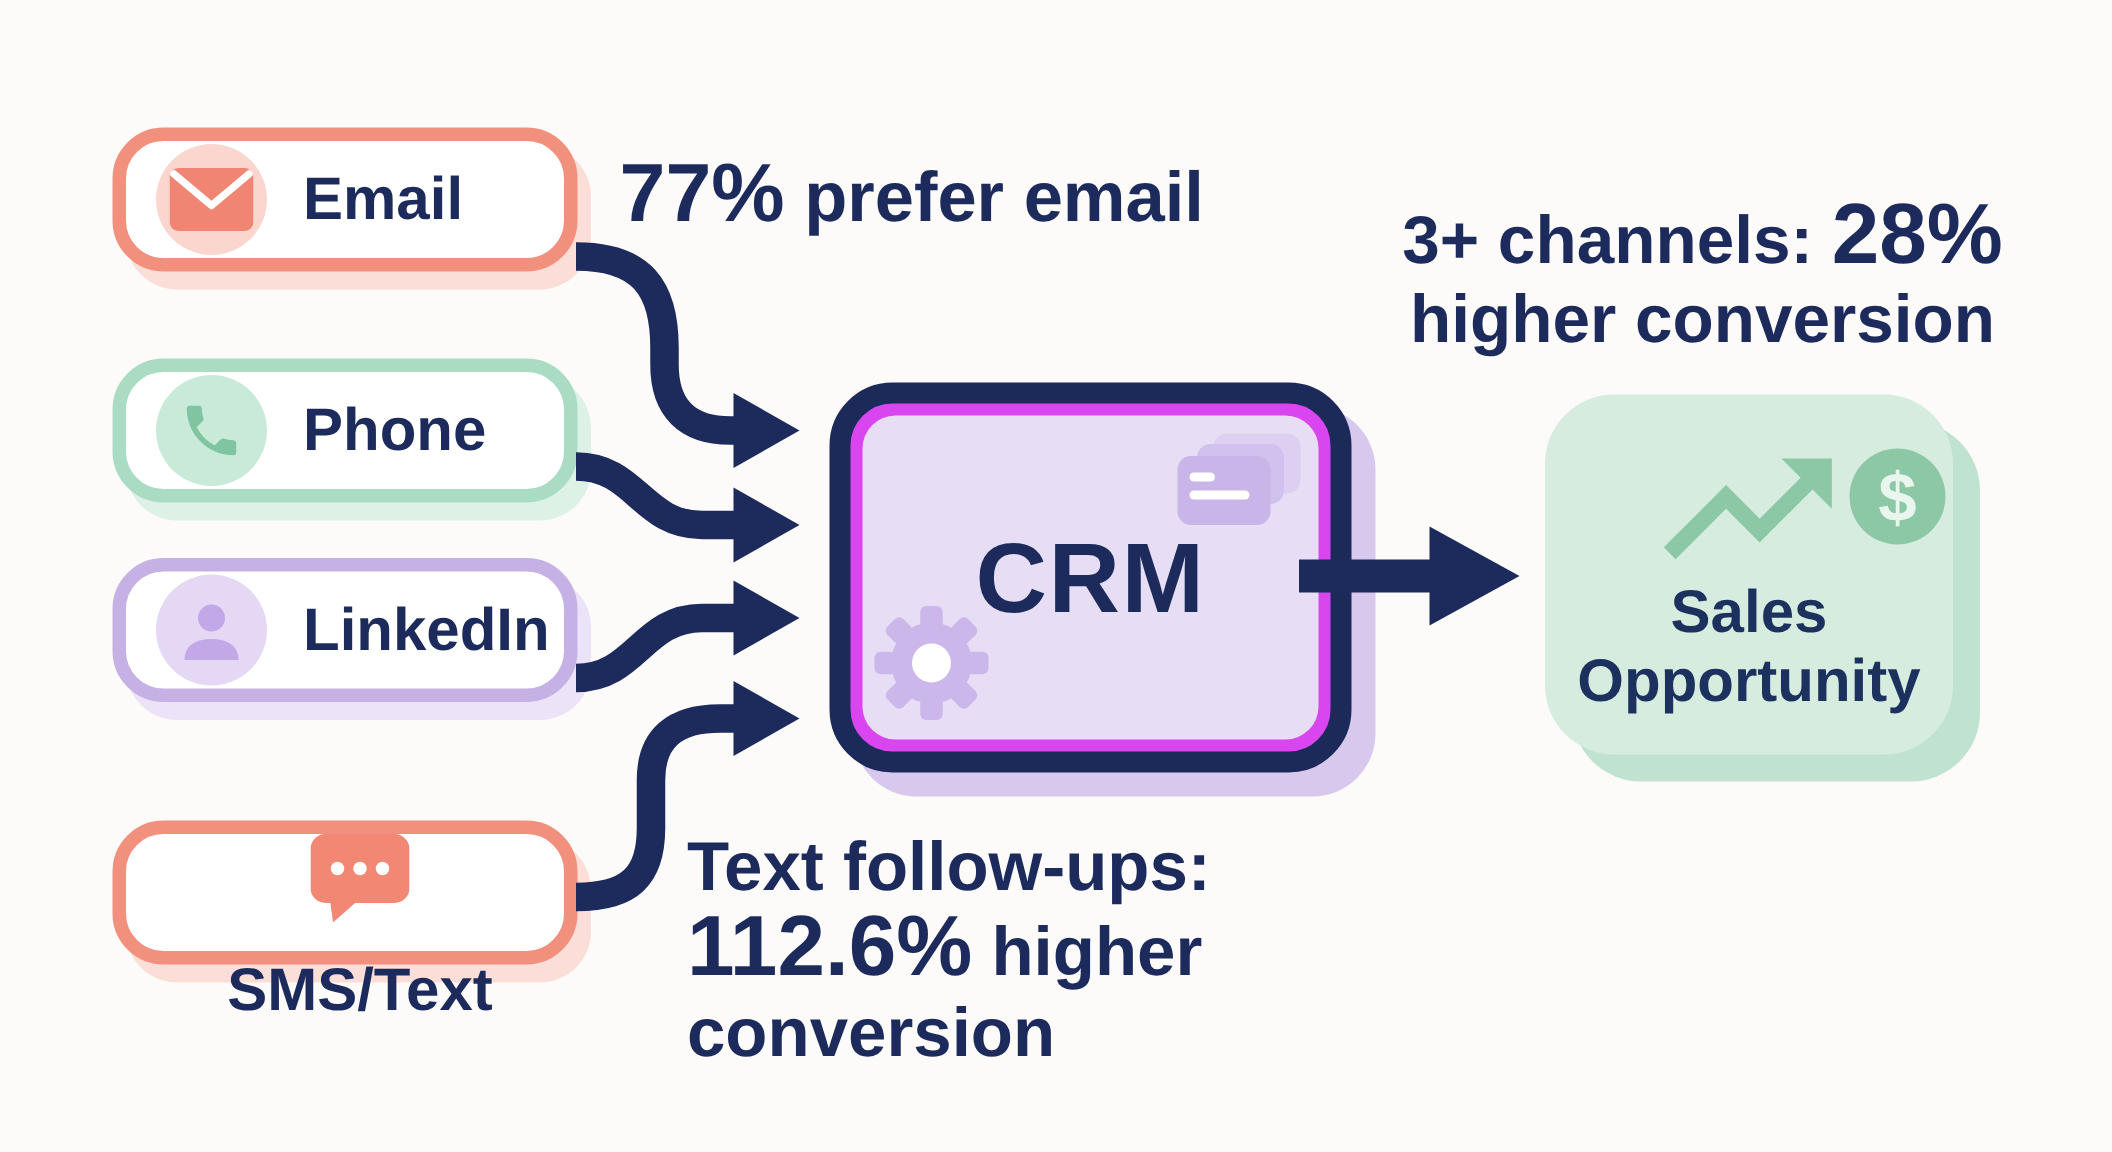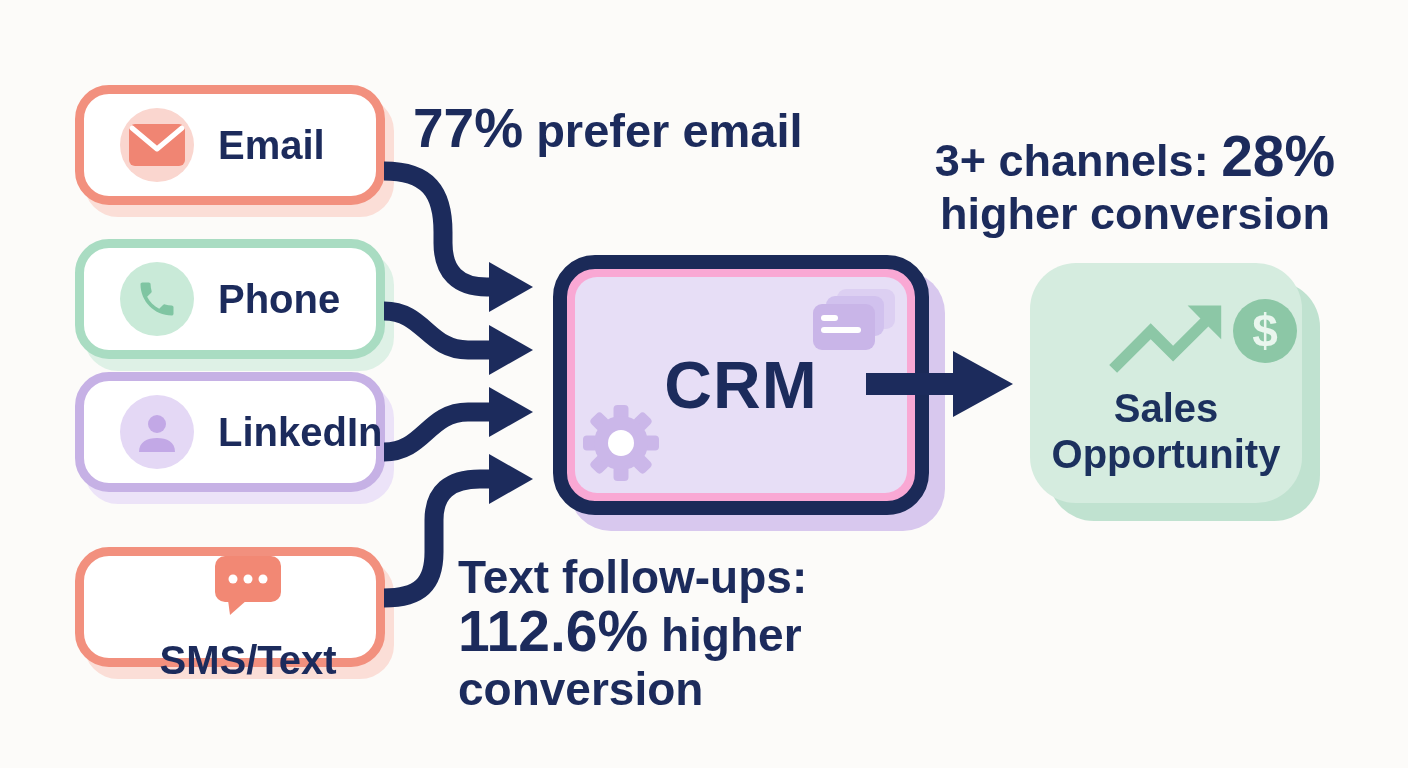--- a/index.html
+++ b/index.html
@@ -4,41 +4,41 @@
 <style>
   html,body{margin:0;padding:0;background:#fcfbf9;}
   .canvas{
     position:relative;width:1408px;height:768px;overflow:hidden;
     background:#fcfbf9;
     font-family:"Liberation Sans","DejaVu Sans",sans-serif;
     color:#1c2b5c;
   }
   
   .channel-card{
-    position:absolute;left:75px;width:310px;height:120px;
+    position:absolute;left:75px;width:310px;height:96px;
     box-sizing:border-box;background:#ffffff;
     border:9px solid;border-radius:34px;
-    display:flex;align-items:center;padding-left:36px;gap:24px;
+    display:flex;align-items:center;padding-left:20px;gap:24px;
   }
   .card-email   {top:85px;  border-color:#f2907e; box-shadow:9px 12px 0 #fbded7;}
   .card-phone   {top:239px; border-color:#a9dcc2; box-shadow:9px 12px 0 #def1e6;}
   .card-linkedin{top:372px; border-color:#c6b1e5; box-shadow:9px 12px 0 #ece3f8;}
   .card-sms     {top:547px; border-color:#f2907e; box-shadow:9px 12px 0 #fbded7;flex-direction:column;}
   .icon-circle{
     width:74px;height:74px;border-radius:50%;
     display:flex;align-items:center;justify-content:center;flex:0 0 auto;
   }
   .icon-circle.email   {background:#fad6cf;}
   .icon-circle.phone   {background:#c9ead8;}
   .icon-circle.linkedin{background:#e4d8f5;}
   .channel-label{font-size:40px;font-weight:800;color:#1c2b5c;line-height:1;}
   
   .crm-box{
-    position:absolute;left:553px;top:255px;width:376px;height:260px;
-    box-sizing:border-box;background:#f9a8d4;
+    position:absolute;left:553px;top:255px;width:348px;height:260px;
+    box-sizing:border-box;background:#d946ef;
     border:14px solid #1b2a58;border-radius:42px;
     box-shadow:16px 16px 0 #d8c8ee;
   }
   .crm-inner{
     position:absolute;inset:8px;background:#e7def6;border-radius:22px;
   }
   .crm-label{
     position:absolute;left:0;right:0;top:50%;transform:translateY(-50%);
     text-align:center;font-size:66px;font-weight:800;color:#1c2b5c;letter-spacing:1px;
   }

